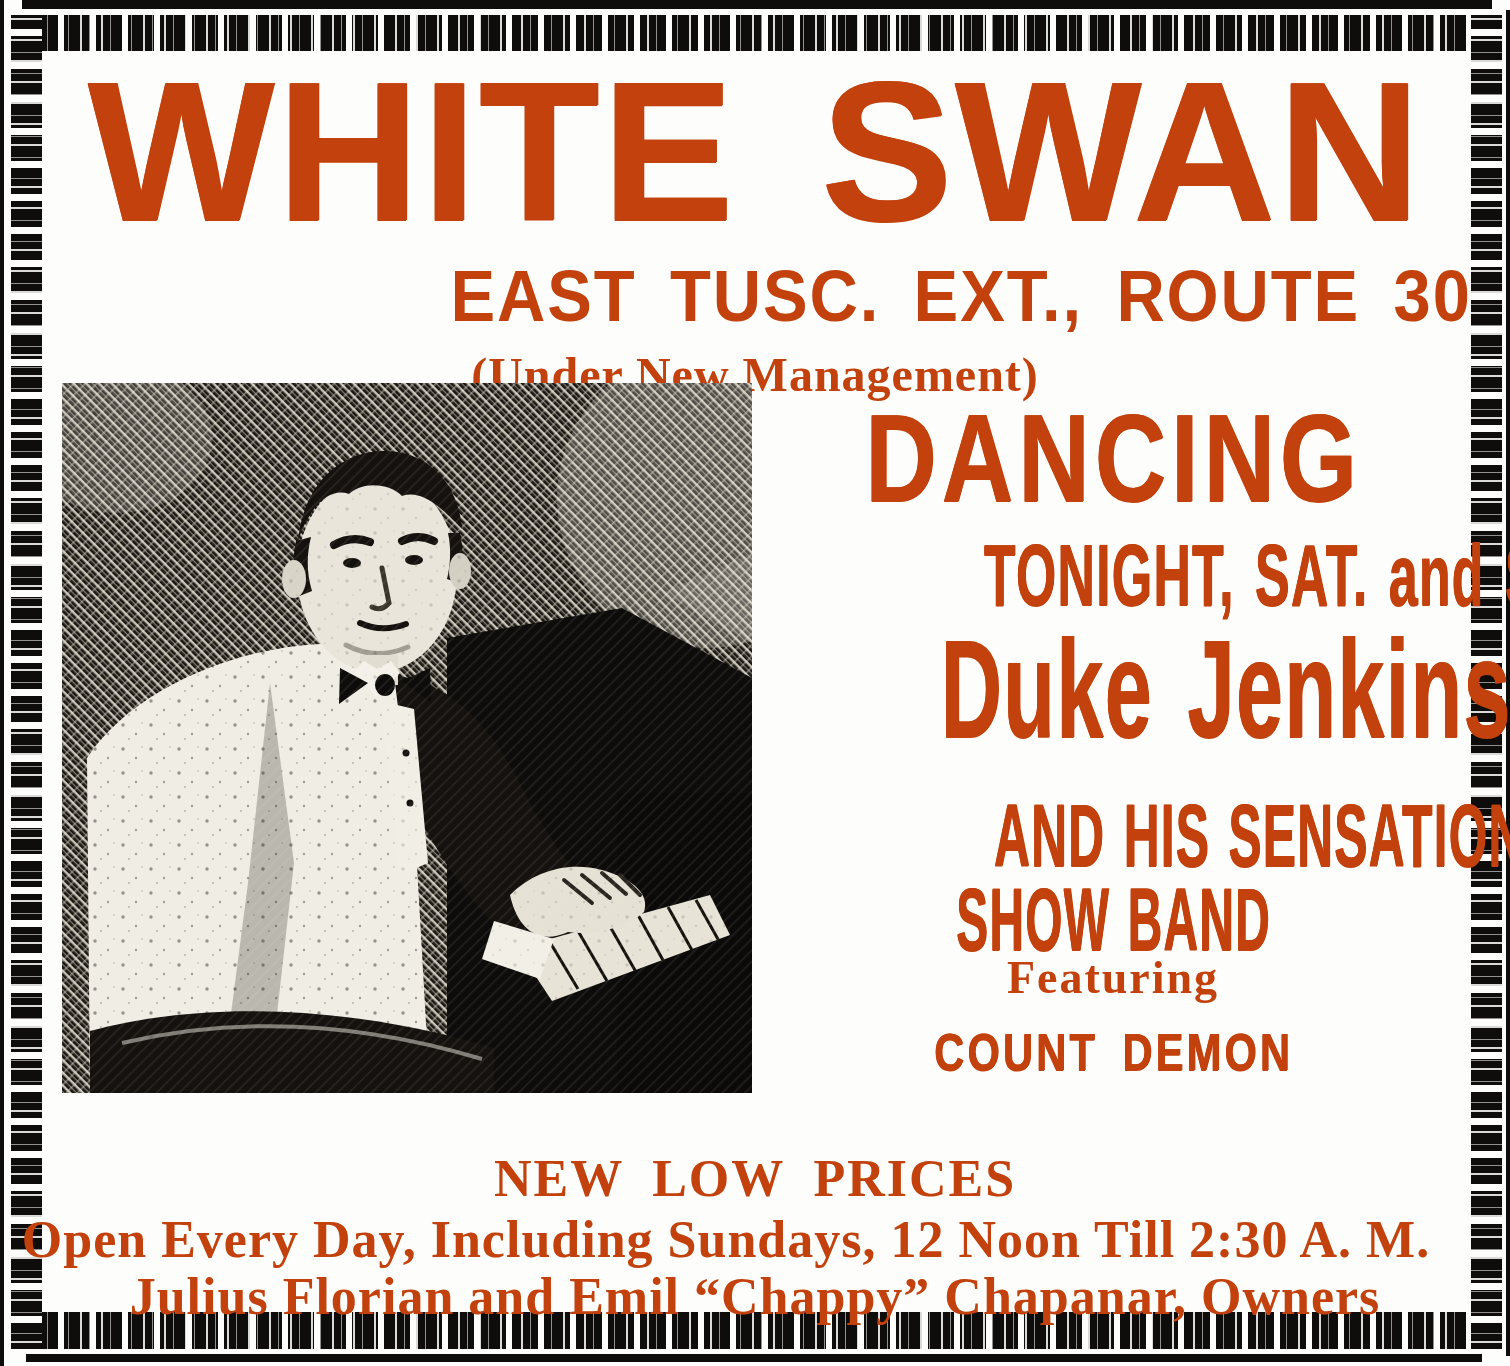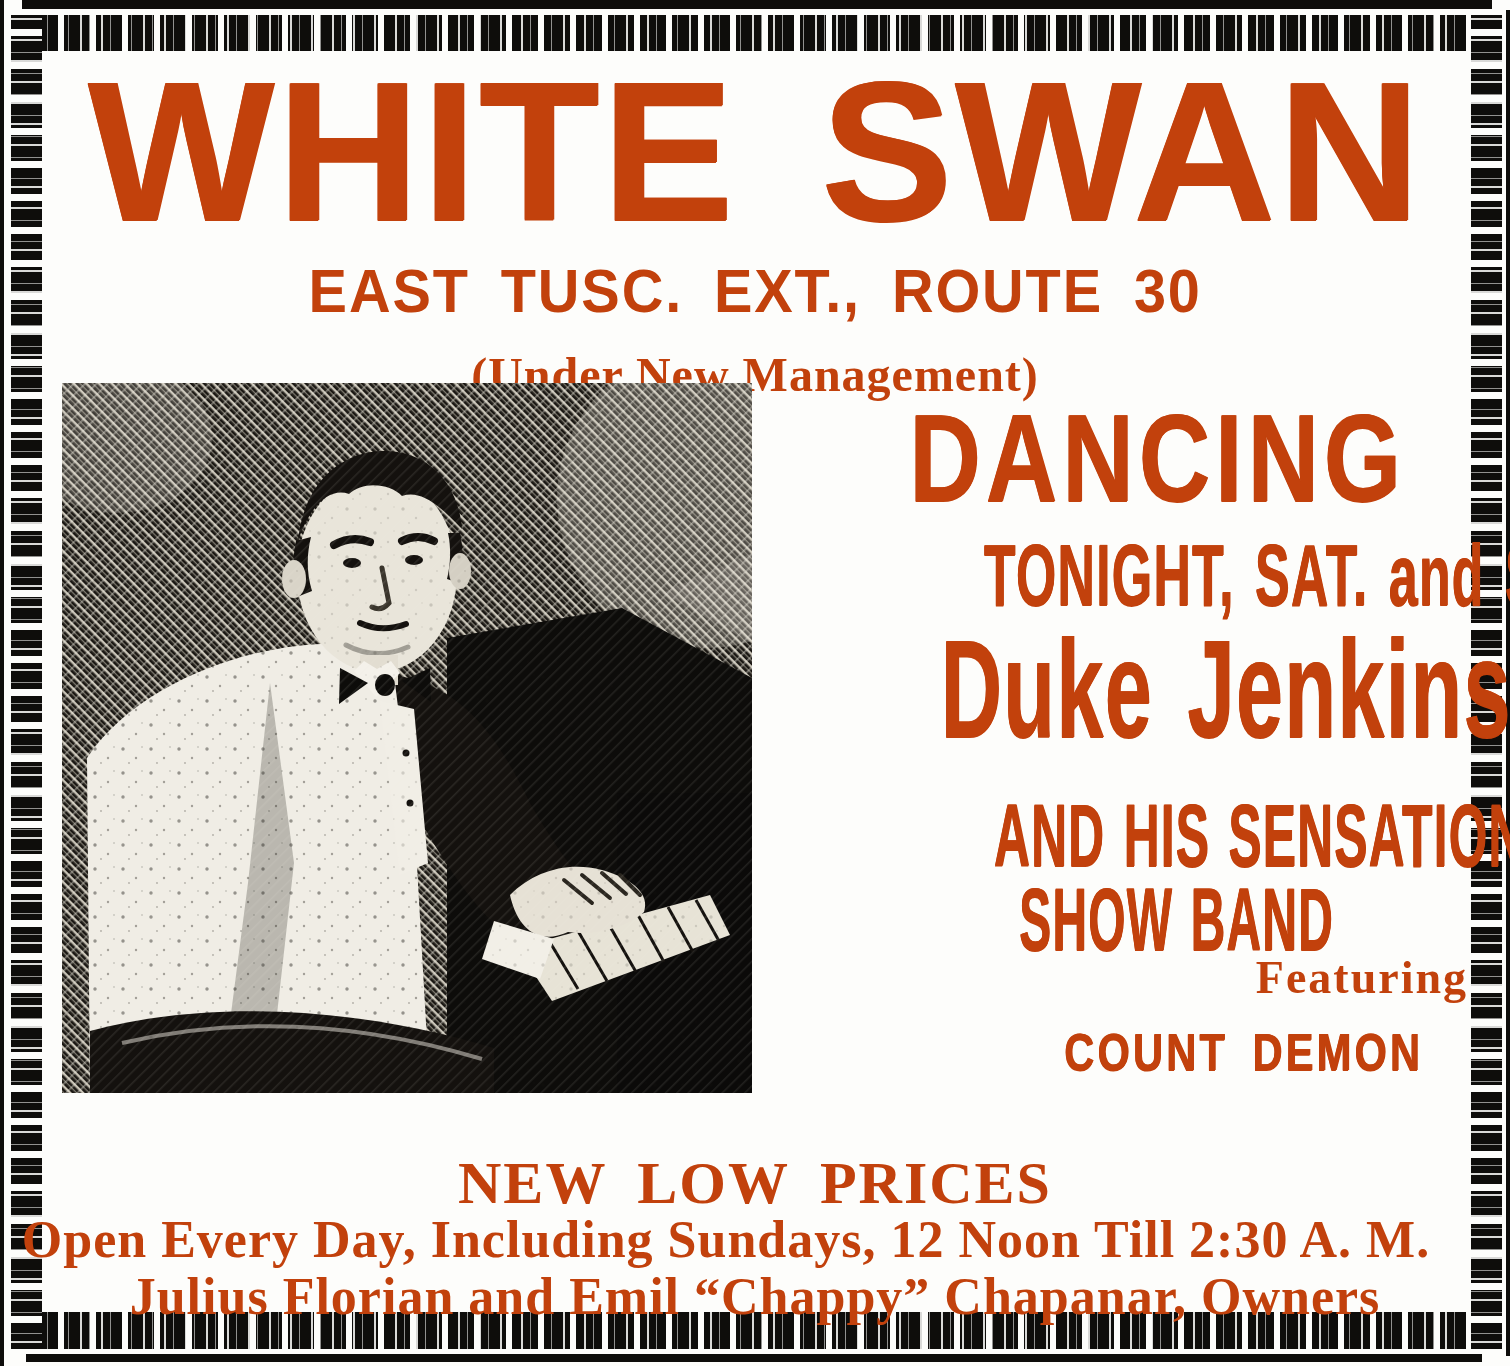--- a/index.html
+++ b/index.html
@@ -32,40 +32,40 @@
   .band-left   { left:11px;   top:15px;   width:31px;   height:1334px; }
   .band-right  { left:1471px; top:15px;   width:31px;   height:1334px; }
   
   .line { position:absolute; text-align:center; line-height:1; white-space:nowrap; }
   .cond { display:inline-block; transform-origin:50% 50%; }
   .sans { font-family:"Liberation Sans", sans-serif; font-weight:bold; }
   .serif{ font-family:"Liberation Serif", serif; font-weight:bold;margin-top:21px; }
   .ink  { text-shadow:1px 0 0 currentColor, 0 1px 0 currentColor; }
 
   .title    { left:0;  top:53px;  width:1510px; font-size:198px; letter-spacing:2px; word-spacing:28px; }
-  .address  { left:0;  top:260px; width:1510px; font-size:62px;  letter-spacing:2px; word-spacing:14px; }
+  .address  { left:0;  top:260px; width:1510px; font-size:72px;  letter-spacing:2px; word-spacing:14px;text-align:right; }
   .address .cond { transform:scaleX(.93); }
   .mgmt     { left:0;  top:330px; width:1510px; font-size:48px;  letter-spacing:1px; }
 
-  .rcol-line { left:758px; width:710px;text-align:right; }
+  .rcol-line { left:758px; width:710px; }
   .dancing   { top:396px;  font-size:124px; letter-spacing:6px; }
   .dancing .cond { transform:scaleX(.80); }
   .tonight   { top:531px;  font-size:88px;  letter-spacing:2px; word-spacing:8px; }
   .tonight .cond { transform:scaleX(.59); }
   .duke      { top:619px;  font-size:139px; letter-spacing:2px; word-spacing:16px; }
   .duke .cond { transform:scaleX(.61); }
   .band1     { top:791px;  font-size:89px;  letter-spacing:2px; word-spacing:6px; }
   .band1 .cond { transform:scaleX(.56); }
   .band2     { top:875px;  font-size:89px;  letter-spacing:2px; word-spacing:6px; }
   .band2 .cond { transform:scaleX(.54); }
   .featuring { top:934px;  font-size:46px;  letter-spacing:2px; }
   .count     { top:1026px; font-size:52px;  letter-spacing:4px; word-spacing:12px; }
   .count .cond { transform:scaleX(.80); }
 
-  .prices { left:0; top:1132px; width:1510px; font-size:60px; letter-spacing:2px; word-spacing:14px; }
+  .prices { left:0; top:1132px; width:1510px; font-size:52px; letter-spacing:2px; word-spacing:14px; }
   .hours  { left:0; top:1193px; width:1452px; font-size:52px; letter-spacing:1px; }
   .owners { left:0; top:1250px; width:1510px; font-size:52px; letter-spacing:1px; }
 
   
   .photo { position:absolute; left:62px; top:383px; width:690px; height:710px; }
   .photo svg { display:block; }
 </style>
 </head>
 <body>
 

